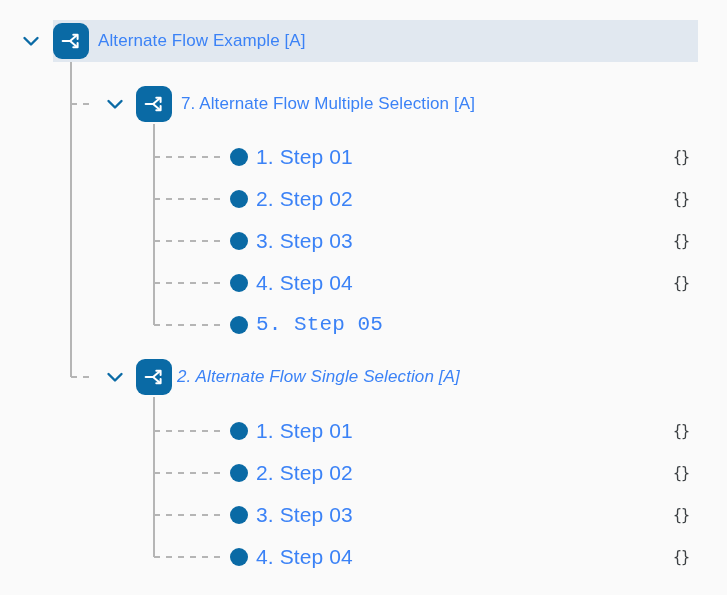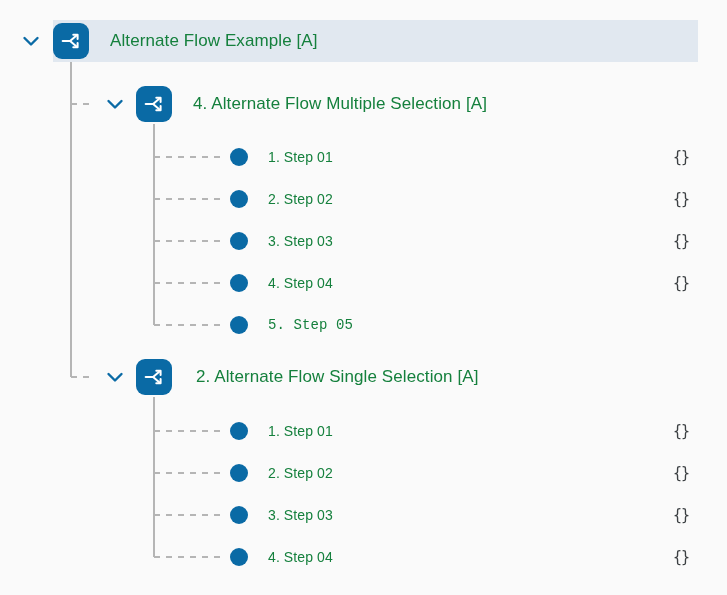--- a/index.html
+++ b/index.html
@@ -71,29 +71,28 @@
     width: 18px;
     height: 18px;
     border-radius: 50%;
     background: #0a6aa5;
     cursor: pointer;
   }
 
   
   .label {
     position: absolute;
-    color: #15803d;
+    color: #3b82f6;
     font-size: 17px;
     line-height: 42px;
     white-space: nowrap;
     letter-spacing: 0.1px;
-    margin-left: 12px;
   }
   .label.group { font-size: 17px; }
-  .label.step  { font-size: 14px; }
+  .label.step  { font-size: 21px; }
 
   
   .braces {
     position: absolute;
     color: #3b3f42;
     font-family: "DejaVu Sans Mono", monospace;
     font-size: 15px;
     line-height: 42px;
     letter-spacing: -1px;
     cursor: pointer;
@@ -163,21 +162,21 @@
     </div>
     <div class="flow-icon" style="left:136px; top:3px;">
       <svg width="22" height="22" viewBox="0 0 24 24">
         <path d="M3 12 L11 12" stroke="#ffffff" stroke-width="2.4" fill="none" stroke-linecap="round"></path>
         <path d="M11 12 L18 6" stroke="#ffffff" stroke-width="2.2" fill="none" stroke-linecap="round"></path>
         <path d="M11 12 L18 18" stroke="#ffffff" stroke-width="2.2" fill="none" stroke-linecap="round"></path>
         <path d="M14.5 5.2 L19.2 5.2 L19.2 9.8" stroke="#ffffff" stroke-width="2.2" fill="none" stroke-linecap="round" stroke-linejoin="round"></path>
         <path d="M14.5 18.8 L19.2 18.8 L19.2 14.2" stroke="#ffffff" stroke-width="2.2" fill="none" stroke-linecap="round" stroke-linejoin="round"></path>
       </svg>
     </div>
-    <div class="label group" style="left:181px; top:0;">4. Alternate Flow Multiple Selection [A]</div>
+    <div class="label group" style="left:181px; top:0;">7. Alternate Flow Multiple Selection [A]</div>
   </div>
 
   <div class="row" style="top:136px;">
     <div class="dot" style="left:230px; top:12px;"></div>
     <div class="label step" style="left:256px; top:0;">1. Step 01</div>
     <div class="braces" style="left:673px; top:0;">{}</div>
   </div>
 
   <div class="row" style="top:178px;">
     <div class="dot" style="left:230px; top:12px;"></div>
@@ -211,21 +210,21 @@
     </div>
     <div class="flow-icon" style="left:136px; top:3px;">
       <svg width="22" height="22" viewBox="0 0 24 24">
         <path d="M3 12 L11 12" stroke="#ffffff" stroke-width="2.4" fill="none" stroke-linecap="round"></path>
         <path d="M11 12 L18 6" stroke="#ffffff" stroke-width="2.2" fill="none" stroke-linecap="round"></path>
         <path d="M11 12 L18 18" stroke="#ffffff" stroke-width="2.2" fill="none" stroke-linecap="round"></path>
         <path d="M14.5 5.2 L19.2 5.2 L19.2 9.8" stroke="#ffffff" stroke-width="2.2" fill="none" stroke-linecap="round" stroke-linejoin="round"></path>
         <path d="M14.5 18.8 L19.2 18.8 L19.2 14.2" stroke="#ffffff" stroke-width="2.2" fill="none" stroke-linecap="round" stroke-linejoin="round"></path>
       </svg>
     </div>
-    <div class="label group" style="left:184px; top:0;">2. Alternate Flow Single Selection [A]</div>
+    <div class="label group" style="left:177px; top:0;font-style:italic;">2. Alternate Flow Single Selection [A]</div>
   </div>
 
   <div class="row" style="top:410px;">
     <div class="dot" style="left:230px; top:12px;"></div>
     <div class="label step" style="left:256px; top:0;">1. Step 01</div>
     <div class="braces" style="left:673px; top:0;">{}</div>
   </div>
 
   <div class="row" style="top:452px;">
     <div class="dot" style="left:230px; top:12px;"></div>

